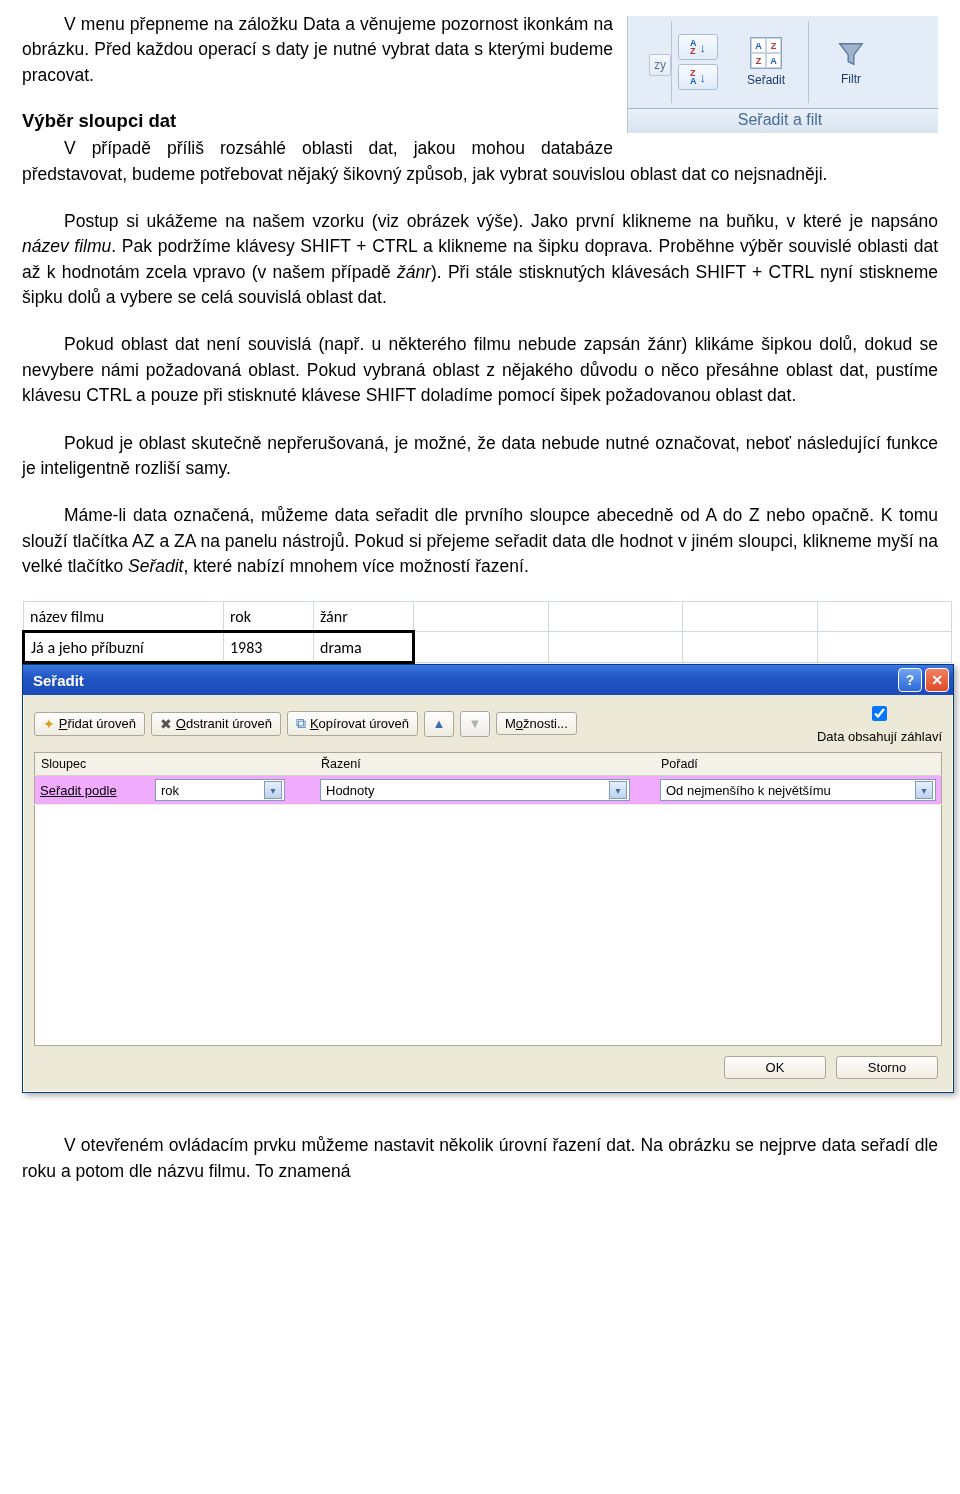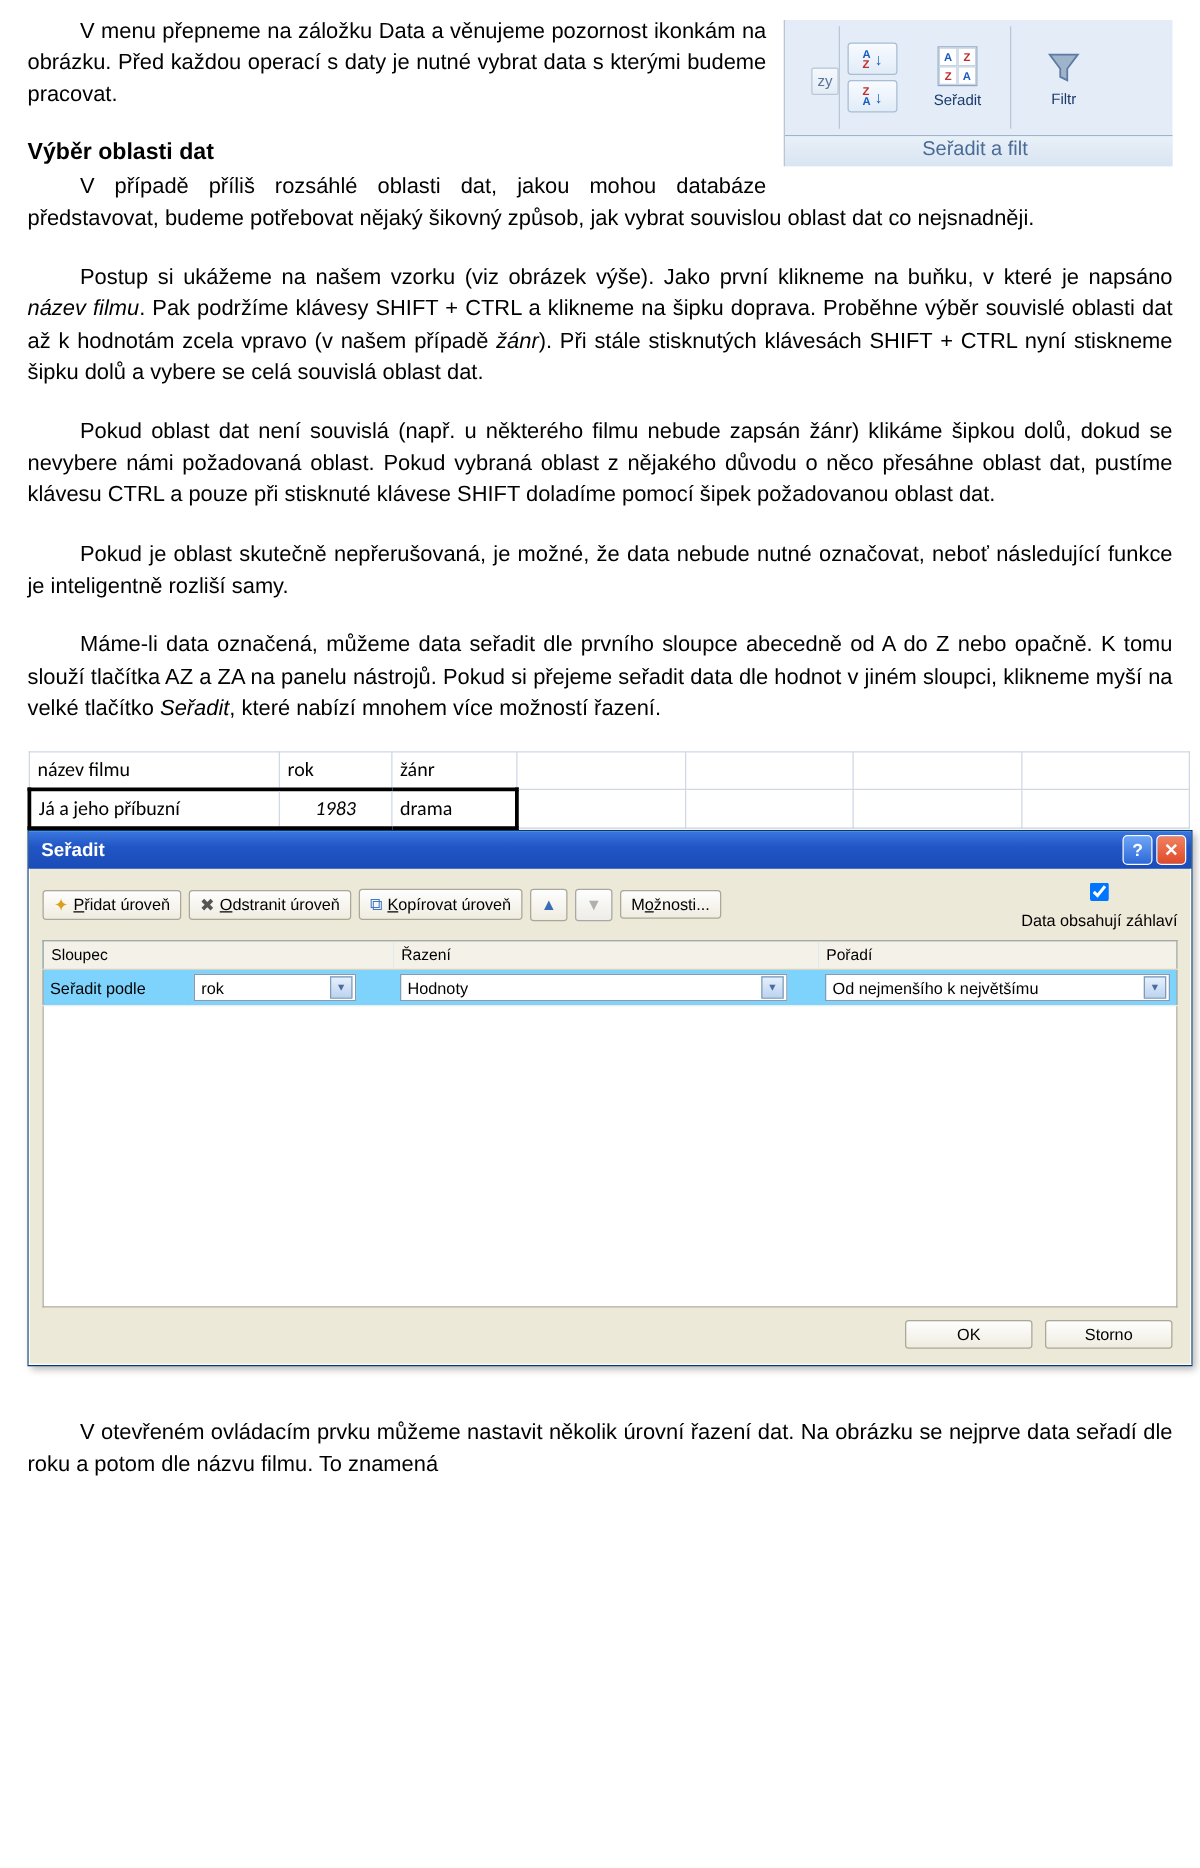--- a/index.html
+++ b/index.html
@@ -145,21 +145,21 @@
     height: 22px;
     background: #fff;
     white-space: nowrap;
   }
   .sheet .selrow td {
     background: #fff;
   }
   .sheet .selA { width:200px; border:3px solid #000; border-right:1px solid #d0d7e5;}
   .sheet .selB { width:90px; text-align:right; border-top:3px solid #000; border-bottom:3px solid #000;}
   .sheet .selC { width:100px; border-top:3px solid #000; border-bottom:3px solid #000; border-right:3px solid #000;}
-  .sheet .c-rok { text-align: center; font-style: italic; }
+  .sheet .c-rok { text-align: left; }
 
   
   .dialog {
     width: 930px;
     margin: 0;
     font-family: Tahoma, sans-serif;
     font-size: 13px;
     box-shadow: 3px 3px 6px rgba(0,0,0,0.3);
     border: 1px solid #003c74;
     background: #ece9d8;
@@ -219,38 +219,38 @@
     align-items: center;
     gap: 5px;
     margin-left: 6px;
     flex-direction: column;
   }
   .chkwrap input { width:15px; height:15px; }
 
   .sorttable {
     width: 100%;
     border: 1px solid #aca899;
-    background: #7dd3fc;
+    background: #f0abfc;
     border-collapse: collapse;
   }
   .sorttable th {
     text-align: left;
     font-weight: normal;
     font-size: 12.5px;
     background: #f3f1e8;
     border-bottom: 1px solid #d8d4c4;
     padding: 4px 6px;
   }
   .sorttable td {
     padding: 3px 5px;
     border-bottom: 1px solid #f0eee6;
     font-size: 13px;
     vertical-align: middle;
   }
-  .sorttable .lblcell { width: 105px; }
+  .sorttable .lblcell { width: 105px; text-decoration: underline; }
   .dd {
     display: flex;
     align-items: center;
     justify-content: space-between;
     width: 100%;
     max-width: 320px;
     height: 22px;
     border: 1px solid #7f9db9;
     background: #fff;
     padding: 0 2px 0 5px;
@@ -332,21 +332,21 @@
           </span>
           <span>Filtr</span>
         </div>
       </div>
     </div>
     <div class="ribbonlabel">Seřadit a filt</div>
   </div>
 
   <p class="indent">V&nbsp;menu přepneme na záložku Data a věnujeme pozornost ikonkám na obrázku. Před každou operací s daty je nutné vybrat data s kterými budeme pracovat.</p>
 
-  <h3>Výběr oblasti dat</h3>
+  <h3>Výběr sloupci dat</h3>
   <p class="indent afterhead">V&nbsp;případě příliš rozsáhlé oblasti dat, jakou mohou databáze představovat, budeme potřebovat nějaký šikovný způsob, jak vybrat souvislou oblast dat co nejsnadněji.</p>
 
   <p class="indent">
     <span>Postup si ukážeme na našem vzorku (viz obrázek výše). Jako první klikneme na buňku, v které je napsáno </span><em class="it">název filmu</em><span>. Pak podržíme klávesy SHIFT + CTRL a klikneme na šipku doprava. Proběhne výběr souvislé oblasti dat až k hodnotám zcela vpravo (v našem případě </span><em class="it">žánr</em><span>). Při stále stisknutých klávesách SHIFT + CTRL nyní stiskneme šipku dolů a vybere se celá souvislá oblast dat.</span>
   </p>
 
   <p class="indent">Pokud oblast dat není souvislá (např. u některého filmu nebude zapsán žánr) klikáme šipkou dolů, dokud se nevybere námi požadovaná oblast. Pokud vybraná oblast z&nbsp;nějakého důvodu o něco přesáhne oblast dat, pustíme klávesu CTRL a pouze při stisknuté klávese SHIFT doladíme pomocí šipek požadovanou oblast dat.</p>
 
   <p class="indent">Pokud je oblast skutečně nepřerušovaná, je možné, že data nebude nutné označovat, neboť následující funkce je inteligentně rozliší samy.</p>
 

